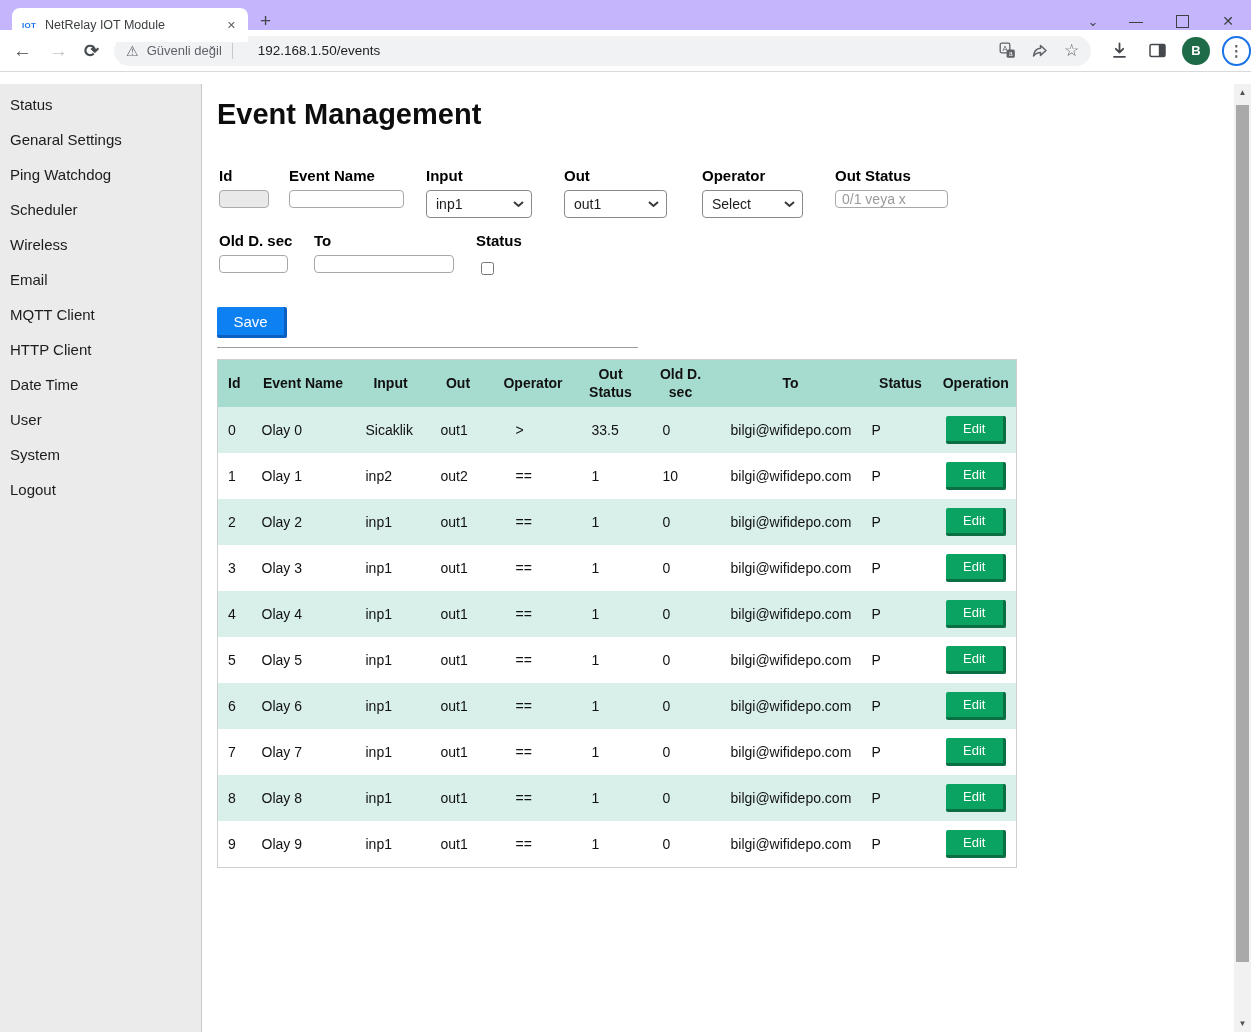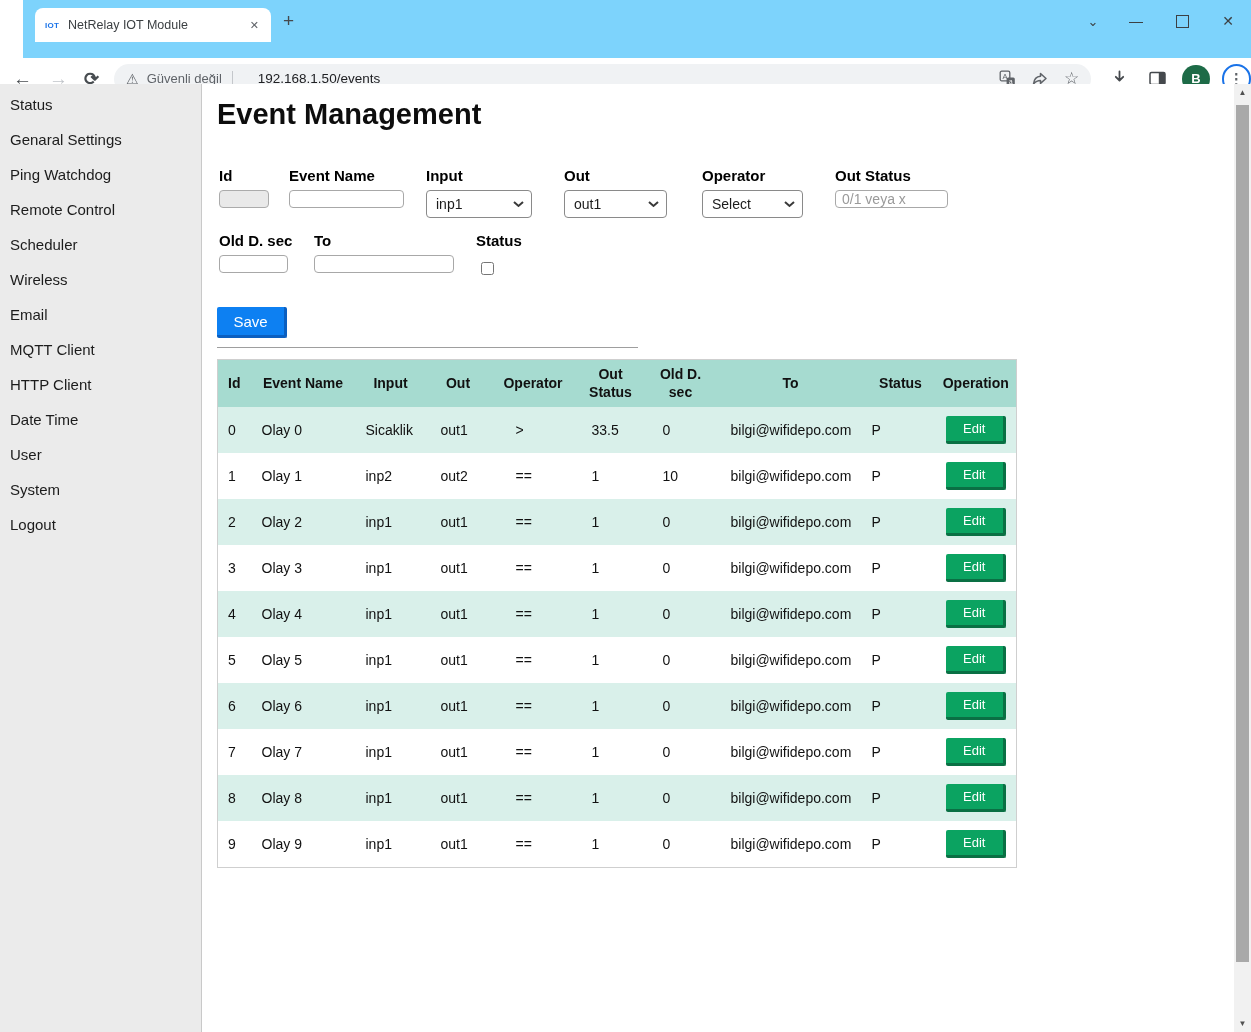--- a/index.html
+++ b/index.html
@@ -1,20 +1,20 @@
 <!DOCTYPE html>
 <html><head>
 <meta charset="utf-8">
 <style>
   html,body{margin:0;padding:0;background:#fff;}
   .window{position:relative;width:1251px;height:1032px;overflow:hidden;
     font-family:"Liberation Sans",sans-serif;background:#fff;outline:1px solid #aab0b6;}
 
   
-  .titlebar{position:relative;height:58px;background:#7dd3fc;margin-left:23px;}
+  .titlebar{position:relative;height:30px;background:#c4b5fd;}
   .tab{position:absolute;left:12px;top:8px;width:236px;height:34px;background:#fff;
     border-radius:8px 8px 0 0;display:flex;align-items:center;padding:0 8px;box-sizing:border-box;}
   .favicon{width:18px;height:18px;display:flex;align-items:center;justify-content:center;
     color:#1a73e8;font-weight:bold;font-size:8px;letter-spacing:.3px;flex:0 0 auto;}
   .tab-title{font-size:12.5px;color:#3c4043;margin-left:7px;flex:1;white-space:nowrap;overflow:hidden;}
   .tab-close{font-size:11px;color:#5f6368;padding:2px 4px;flex:0 0 auto;}
   .newtab{position:absolute;left:260px;top:10px;font-size:19px;color:#45494d;line-height:22px;}
   .win-controls{position:absolute;right:0;top:0;height:42px;display:flex;align-items:center;}
   .win-btn{width:46px;height:42px;display:flex;align-items:center;justify-content:center;
     color:#3c4043;font-size:14px;}
@@ -172,23 +172,20 @@
     <nav class="sidebar">
       <div class="side-item even">
           <span>Status</span>
         </div>
         <div class="side-item">
           <span>Genaral Settings</span>
         </div>
         <div class="side-item">
           <span>Ping Watchdog</span>
         </div>
-        <div class="side-item even">
-          <span>Remote Control</span>
-        </div>
         <div class="side-item">
           <span>Scheduler</span>
         </div>
         <div class="side-item even">
           <span>Wireless</span>
         </div>
         <div class="side-item">
           <span>Email</span>
         </div>
         <div class="side-item even">

